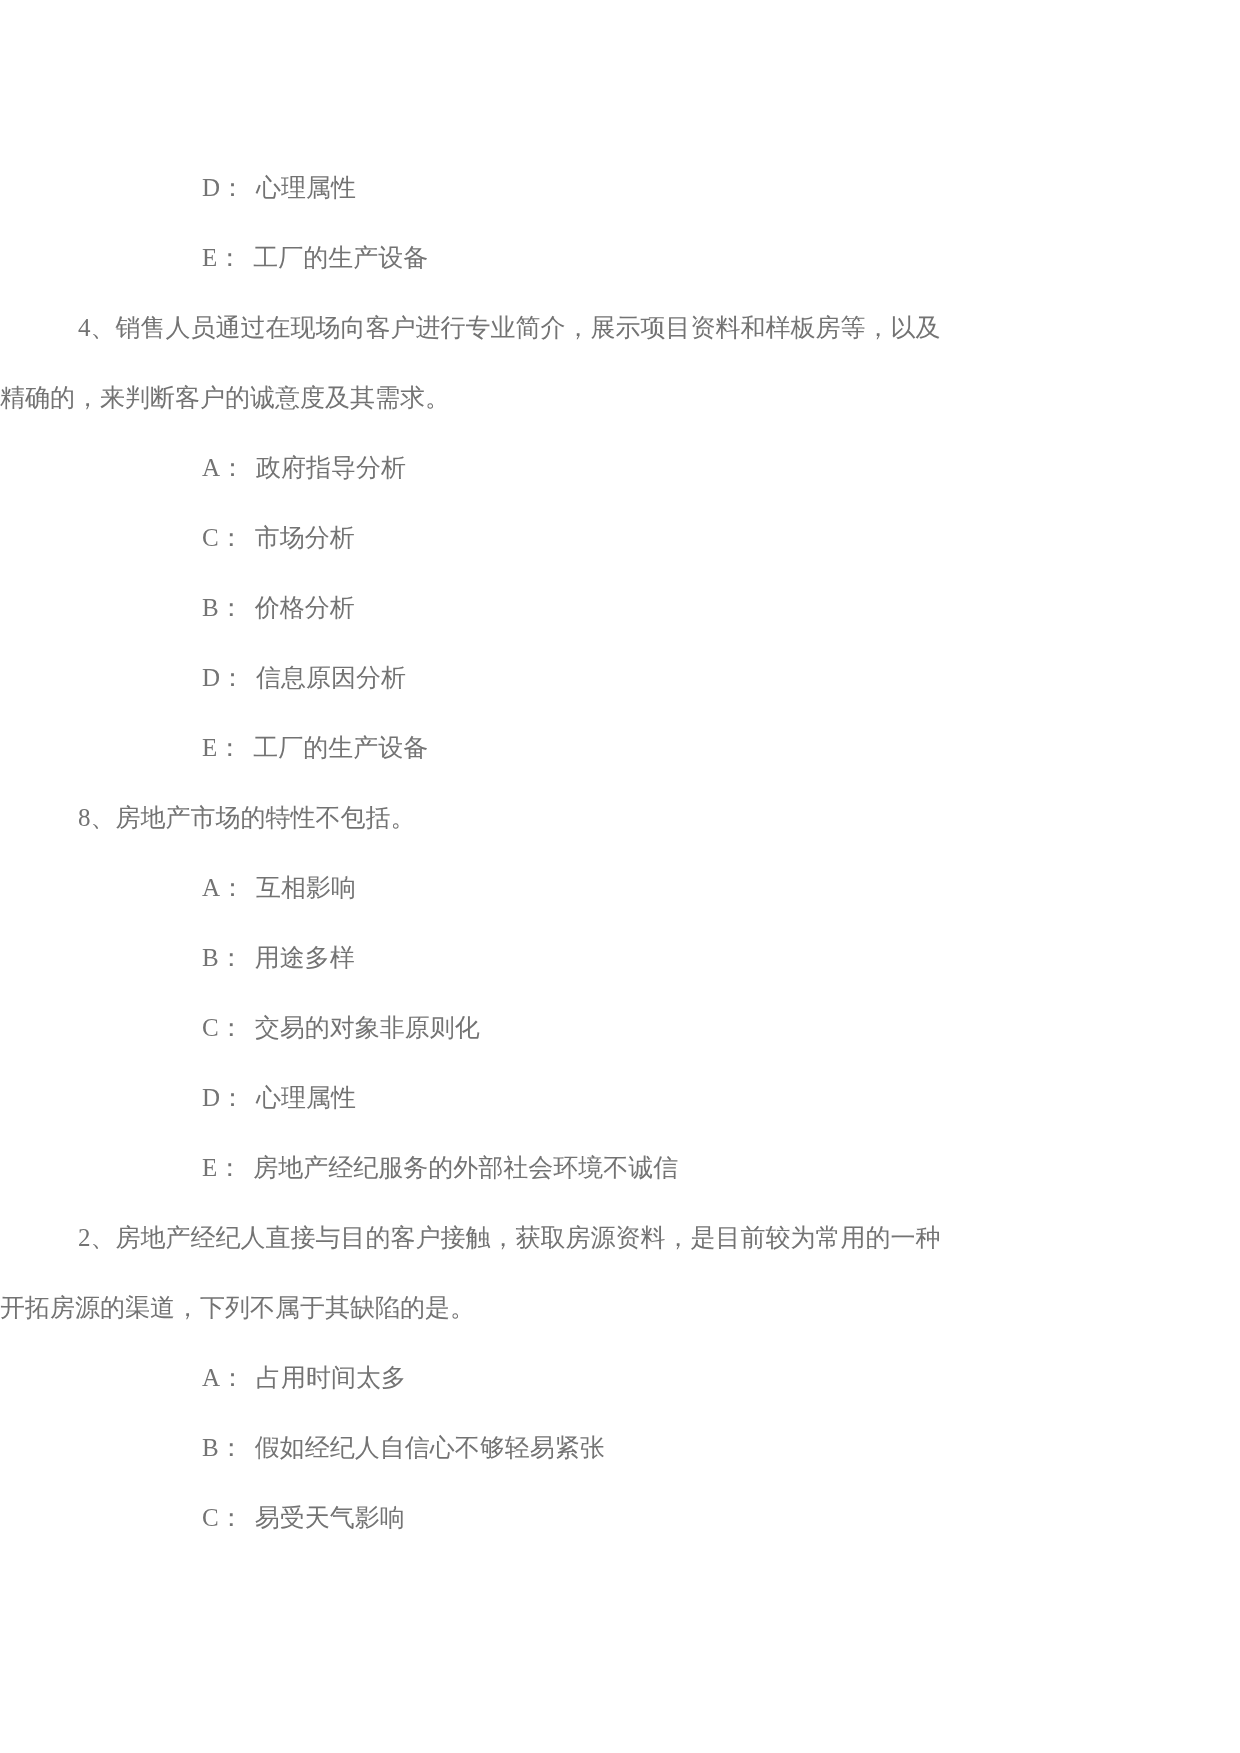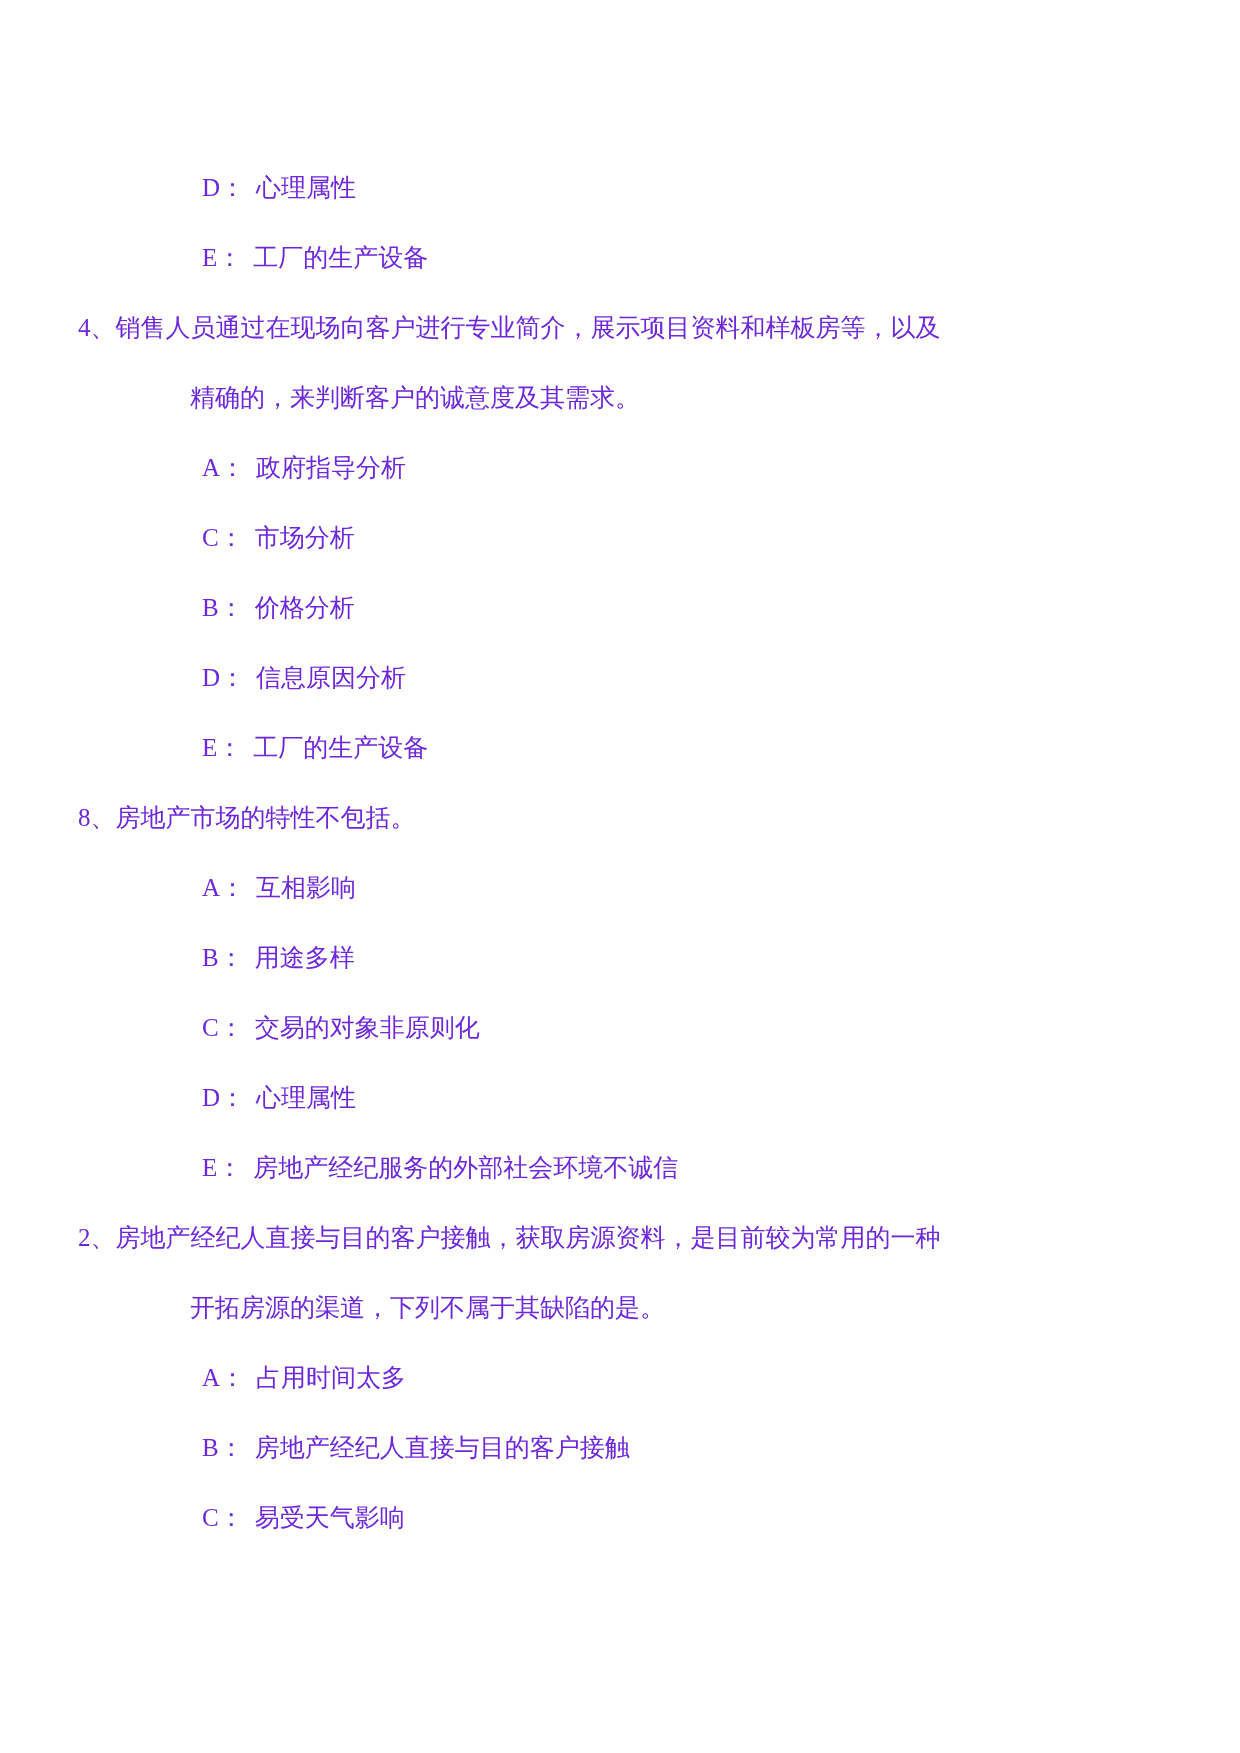--- a/index.html
+++ b/index.html
@@ -20,24 +20,24 @@
     background: #ffffff;
     padding-top: 153px;
     box-sizing: border-box;
     color: #1a1a1a;
   }
   .line {
     height: 70px;
     line-height: 70px;
     font-size: 25px;
     white-space: nowrap;
-    color: #6d28d9;
+    color: #737373;
   }
   .q    { padding-left: 78px; }
-  .cont { padding-left: 190px; }
+  .cont { }
   .opt  { padding-left: 202px; }
   .lab  { margin-right: 11px; }
 </style>
 </head>
 <body>
 
 <div class="page">
 
   <div class="line opt"><span class="lab">D：</span><span>心理属性</span></div>
 
@@ -57,16 +57,16 @@
   <div class="line opt"><span class="lab">A：</span><span>互相影响</span></div>
   <div class="line opt"><span class="lab">B：</span><span>用途多样</span></div>
   <div class="line opt"><span class="lab">C：</span><span>交易的对象非原则化</span></div>
   <div class="line opt"><span class="lab">D：</span><span>心理属性</span></div>
   <div class="line opt"><span class="lab">E：</span><span>房地产经纪服务的外部社会环境不诚信</span></div>
 
   <div class="line q">2、房地产经纪人直接与目的客户接触，获取房源资料，是目前较为常用的一种</div>
   <div class="line cont">开拓房源的渠道，下列不属于其缺陷的是。</div>
 
   <div class="line opt"><span class="lab">A：</span><span>占用时间太多</span></div>
-  <div class="line opt"><span class="lab">B：</span><span>房地产经纪人直接与目的客户接触</span></div>
+  <div class="line opt"><span class="lab">B：</span><span>假如经纪人自信心不够轻易紧张</span></div>
   <div class="line opt"><span class="lab">C：</span><span>易受天气影响</span></div>
 
 </div>
 
 </body></html>

